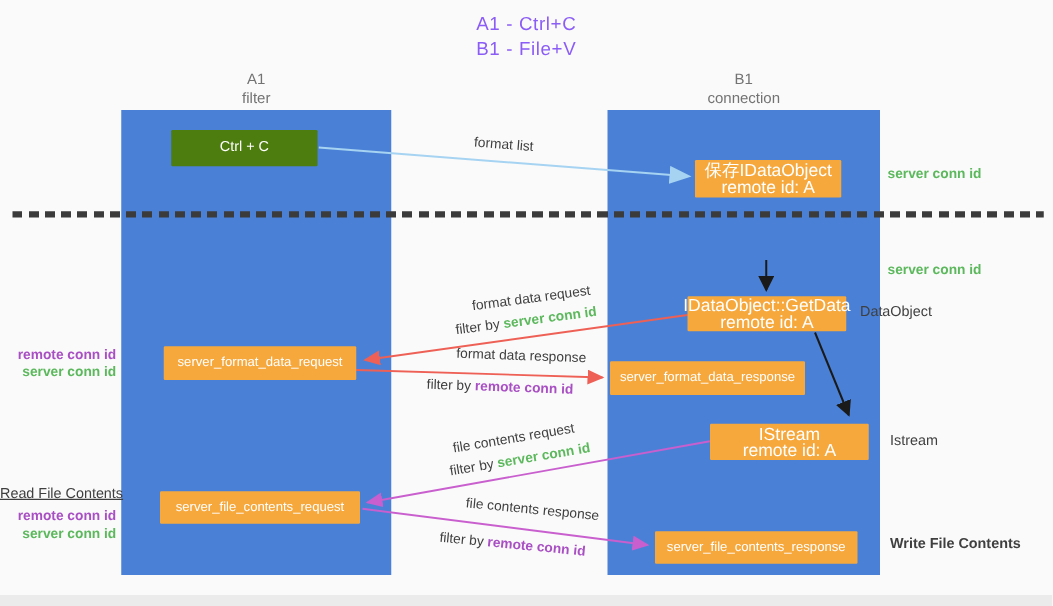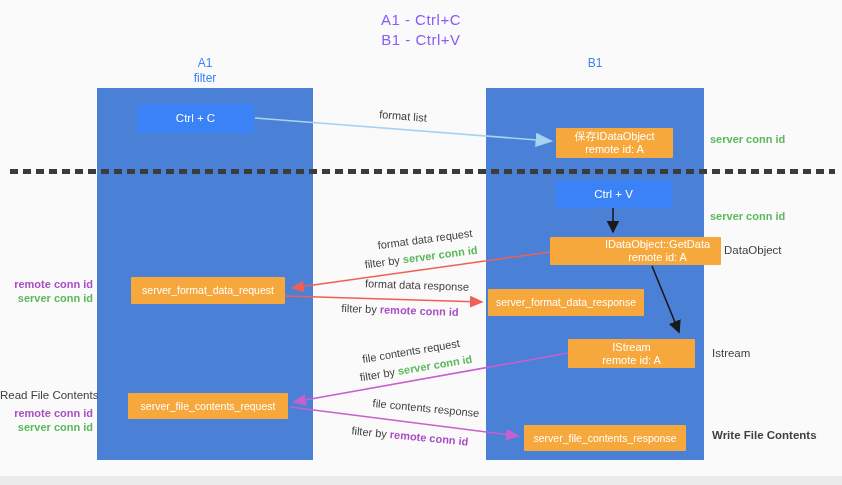--- a/index.html
+++ b/index.html
@@ -8,38 +8,38 @@
     background:#fafafa;
     font-family:"Liberation Sans","DejaVu Sans",sans-serif;
     color:#3f3f3f;
   }
   .title{
     position:absolute;left:0;top:10px;width:842px;text-align:center;
     font-size:15px;line-height:20px;color:#8b5cf6;letter-spacing:.5px;
   }
   .lane-header{
     position:absolute;top:56px;text-align:center;
-    font-size:12px;line-height:15px;color:#3b82f6;
+    font-size:12px;line-height:15px;color:#737373;
   }
   .lane{
     position:absolute;top:88px;height:372px;background:#4a81d6;
   }
   .divider{
     position:absolute;left:10px;top:169px;width:825px;height:5px;
     background:repeating-linear-gradient(90deg,#3b3b3b 0 8px,transparent 8px 13px);
   }
   .arrows{position:absolute;left:0;top:0;width:842px;height:485px;pointer-events:none;}
   .box{
     position:absolute;background:#f6a83d;color:#fff;
     display:flex;flex-direction:column;align-items:center;justify-content:center;
-    text-align:center;font-size:11px;line-height:13px;white-space:nowrap;
+    text-align:center;font-size:14px;line-height:13px;white-space:nowrap;
     border-radius:1px;
   }
   .box.small{font-size:10.5px;}
-  .box.green{background:#3b82f6;font-size:11.5px;}
+  .box.green{background:#4d7c0f;font-size:11.5px;}
   .edge-label{
     position:absolute;font-size:11px;color:#3f3f3f;white-space:nowrap;
     transform-origin:center center;
   }
   .ann{position:absolute;font-size:11.5px;color:#3f3f3f;white-space:nowrap;}
   .ann.green{color:#5cb85c;font-weight:bold;font-size:11px;}
   .purple{color:#a94fc4;font-weight:bold;}
   .greentxt{color:#5cb85c;font-weight:bold;}
   .ann-group{
     position:absolute;left:0;width:93px;text-align:right;
@@ -49,29 +49,30 @@
     position:absolute;left:0;top:476px;width:842px;height:9px;background:#ebebeb;
   }
 </style>
 </head>
 <body>
 
 <div class="canvas">
 
   <div class="title">
     <div>A1 - Ctrl+C</div>
-    <div>B1 - Ctrl+V</div>
+    <div>B1 - File+V</div>
   </div>
 
   <div class="lane-header" style="left:97px;width:216px;">
     <div>A1</div>
     <div>filter</div>
   </div>
   <div class="lane-header" style="left:486px;width:218px;">
     <div>B1</div>
+    <div>connection</div>
   </div>
 
   <div class="lane" style="left:97px;width:216px;"></div>
   <div class="lane" style="left:486px;width:218px;"></div>
 
   <div class="divider"></div>
 
   <svg class="arrows">
     <defs>
       <marker id="mBlue" markerWidth="12" markerHeight="10" refX="9" refY="4.5" orient="auto">
@@ -98,25 +99,22 @@
 
   <div class="box green" style="left:137px;top:104px;width:117px;height:29px;">
     <div>Ctrl + C</div>
   </div>
 
   <div class="box" style="left:556px;top:128px;width:117px;height:30px;">
     <div>保存IDataObject</div>
     <div>remote id: A</div>
   </div>
 
-  <div class="box green" style="left:555px;top:180px;width:117px;height:28px;">
-    <div>Ctrl + V</div>
-  </div>
 
-  <div class="box" style="left:550px;top:237px;width:127px;height:28px;padding-left:44px;">
+  <div class="box" style="left:550px;top:237px;width:127px;height:28px;">
     <div>IDataObject::GetData</div>
     <div>remote id: A</div>
   </div>
 
   <div class="box small" style="left:131px;top:277px;width:154px;height:27px;">
     <div>server_format_data_request</div>
   </div>
 
   <div class="box small" style="left:488px;top:289px;width:156px;height:27px;">
     <div>server_format_data_response</div>
@@ -152,29 +150,29 @@
     <span>filter by </span><span class="greentxt">server conn id</span>
   </div>
 
   <div class="edge-label" style="left:426px;top:408px;transform:translate(-50%,-50%) rotate(5.5deg);">file contents response</div>
   <div class="edge-label" style="left:410px;top:436px;transform:translate(-50%,-50%) rotate(5.5deg);">
     <span>filter by </span><span class="purple">remote conn id</span>
   </div>
 
   <div class="ann green" style="left:710px;top:133px;">server conn id</div>
   <div class="ann green" style="left:710px;top:210px;">server conn id</div>
-  <div class="ann" style="left:724px;top:244px;">DataObject</div>
+  <div class="ann" style="left:688px;top:244px;">DataObject</div>
   <div class="ann" style="left:712px;top:347px;">Istream</div>
   <div class="ann" style="left:712px;top:429px;font-weight:bold;">Write File Contents</div>
 
   <div class="ann-group" style="top:277px;">
     <div class="purple">remote conn id</div>
     <div class="greentxt">server conn id</div>
   </div>
-  <div class="ann" style="left:0;width:93px;text-align:center;top:389px;">Read File Contents</div>
+  <div class="ann" style="left:0;width:93px;text-align:center;top:389px;text-decoration:underline;">Read File Contents</div>
   <div class="ann-group" style="top:406px;">
     <div class="purple">remote conn id</div>
     <div class="greentxt">server conn id</div>
   </div>
 
   <div class="bottom-strip"></div>
 
 </div>
 
 </body></html>

